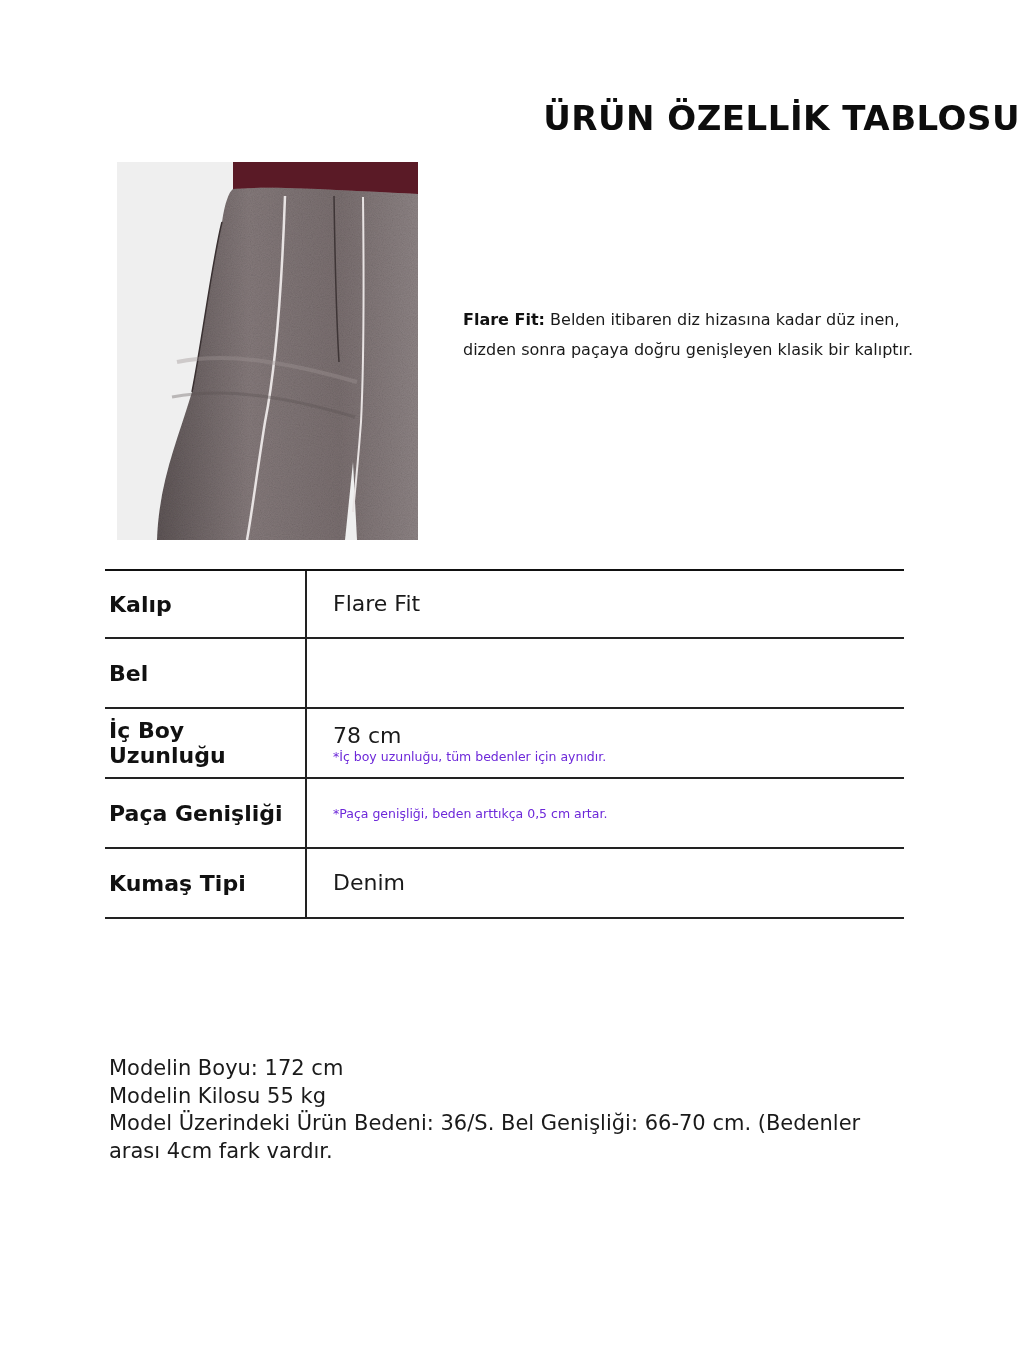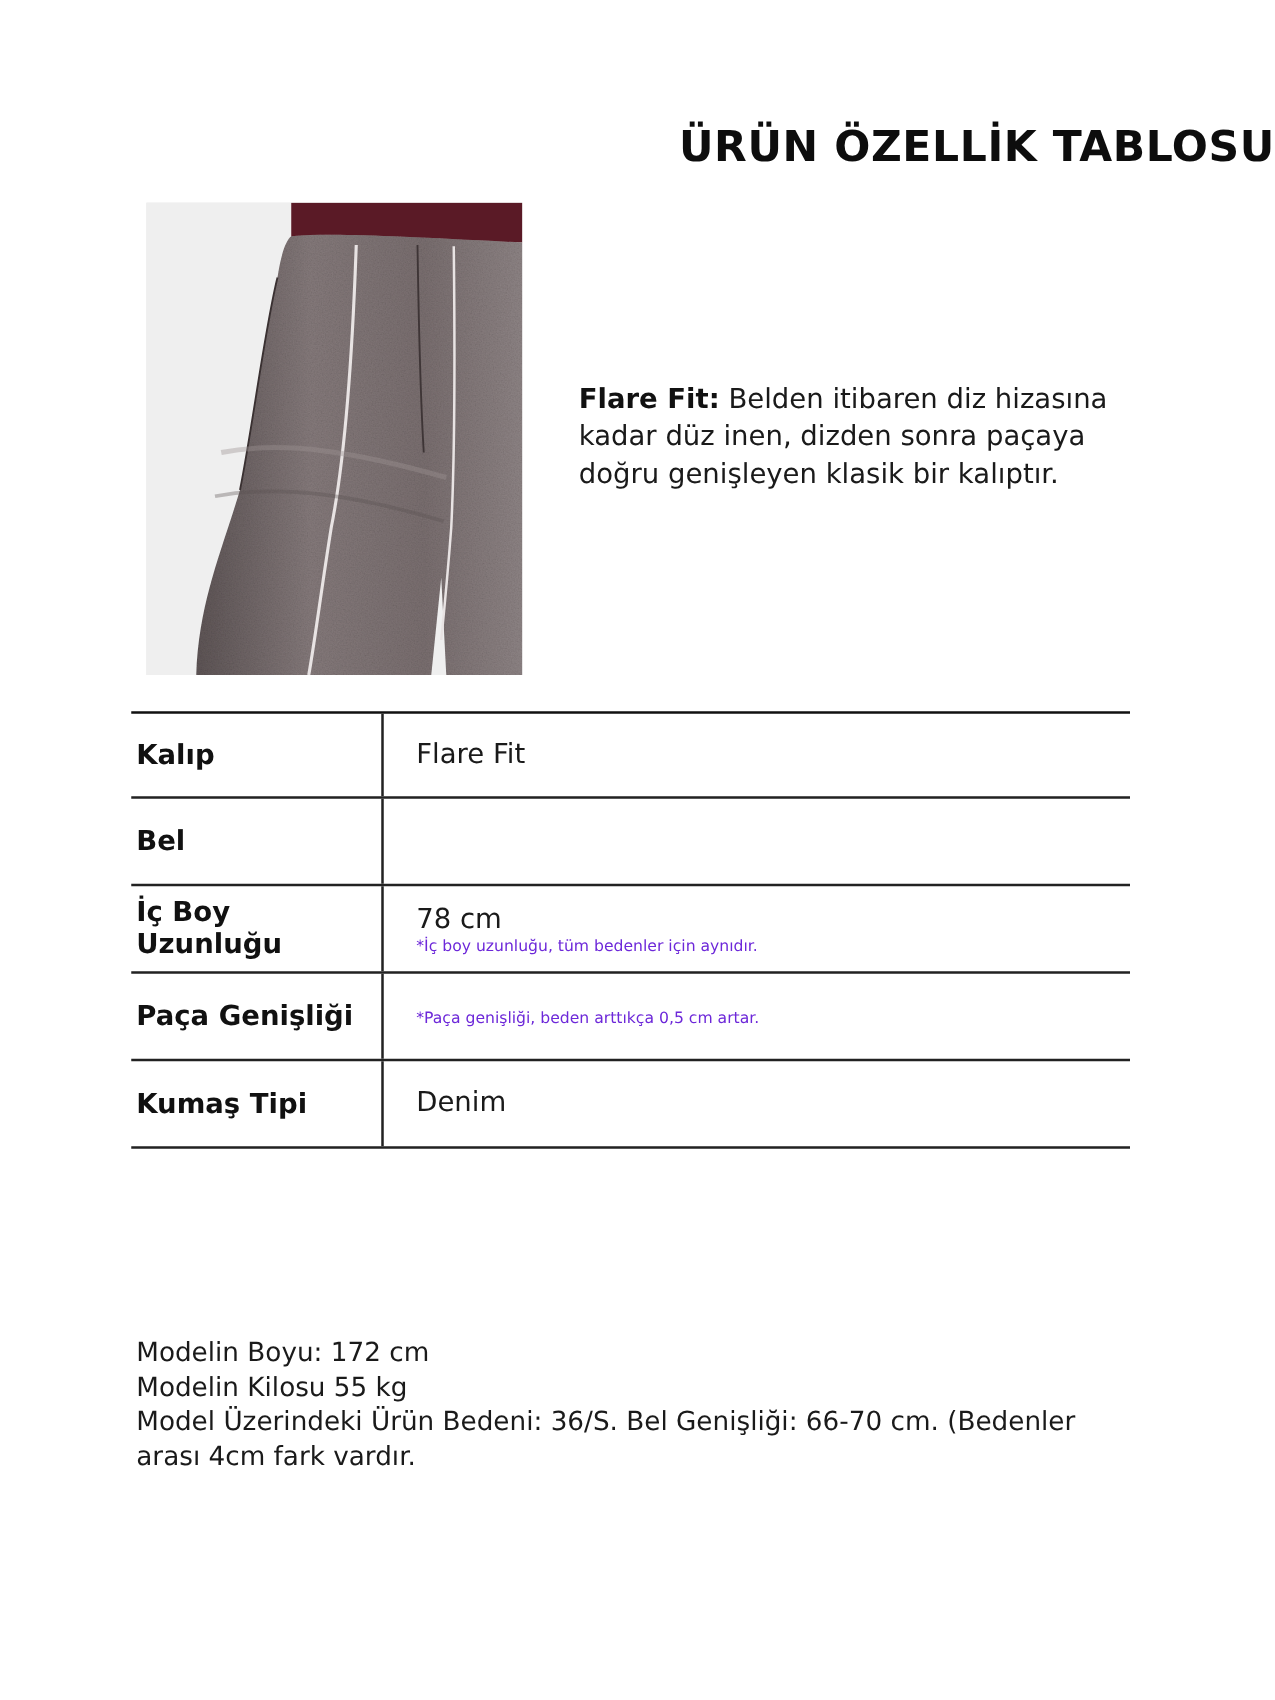--- a/index.html
+++ b/index.html
@@ -2,31 +2,31 @@
 <html><head>
 <meta charset="utf-8">
 <style>
   html, body { margin:0; padding:0; background:#ffffff; }
   body { width:1020px; height:1360px; position:relative; overflow:hidden;
          font-family:"DejaVu Sans", "Liberation Sans", sans-serif; color:#111; }
   .title { position:absolute; left:0; width:1020px; top:98px; text-align:right;
            font-size:34px; font-weight:bold; letter-spacing:0.5px; color:#0d0d0d; }
   .photo { position:absolute; left:117px; top:162px; width:301px; height:378px; overflow:hidden;
            background:#eeeeee; }
-  .desc { position:absolute; left:463px; top:305px; width:460px; font-size:22px; line-height:30px; color:#1a1a1a; }
+  .desc { position:absolute; left:463px; top:305px; width:460px; font-size:16px; line-height:30px; color:#1a1a1a; }
   .desc b { font-weight:bold; color:#111; }
   .spec-table { position:absolute; left:105px; top:569px; width:799px; border-collapse:collapse; }
   .spec-row { height:70px; box-sizing:border-box; border-bottom:2px solid #222; display:flex; }
   .spec-table .spec-row:first-child { border-top:2px solid #111; }
   .spec-label { width:202px; border-right:2px solid #222; box-sizing:border-box; display:flex; align-items:center;
                 font-weight:bold; font-size:22px; padding-left:4px; }
   .spec-value { flex:1; padding-left:26px; display:flex; flex-direction:column; justify-content:center; font-size:22px; color:#1a1a1a; }
   .spec-note { font-size:12.5px; color:#6d28d9; margin-top:0px; }
   .spec-main { line-height:26px; }
-  .footer { position:absolute; left:109px; top:1055px; width:800px; font-size:21px; line-height:27.5px; color:#1a1a1a;margin-top:14px; }
+  .footer { position:absolute; left:109px; top:1055px; width:800px; font-size:21px; line-height:27.5px; color:#1a1a1a; }
 </style>
 </head>
 <body>
 
 <div class="title">ÜRÜN ÖZELLİK TABLOSU</div>
 
 <div class="photo">
   <svg width="301" height="378" viewBox="0 0 301 378" xmlns="http://www.w3.org/2000/svg">
     <defs>
       <filter id="grain" x="0" y="0" width="100%" height="100%">

